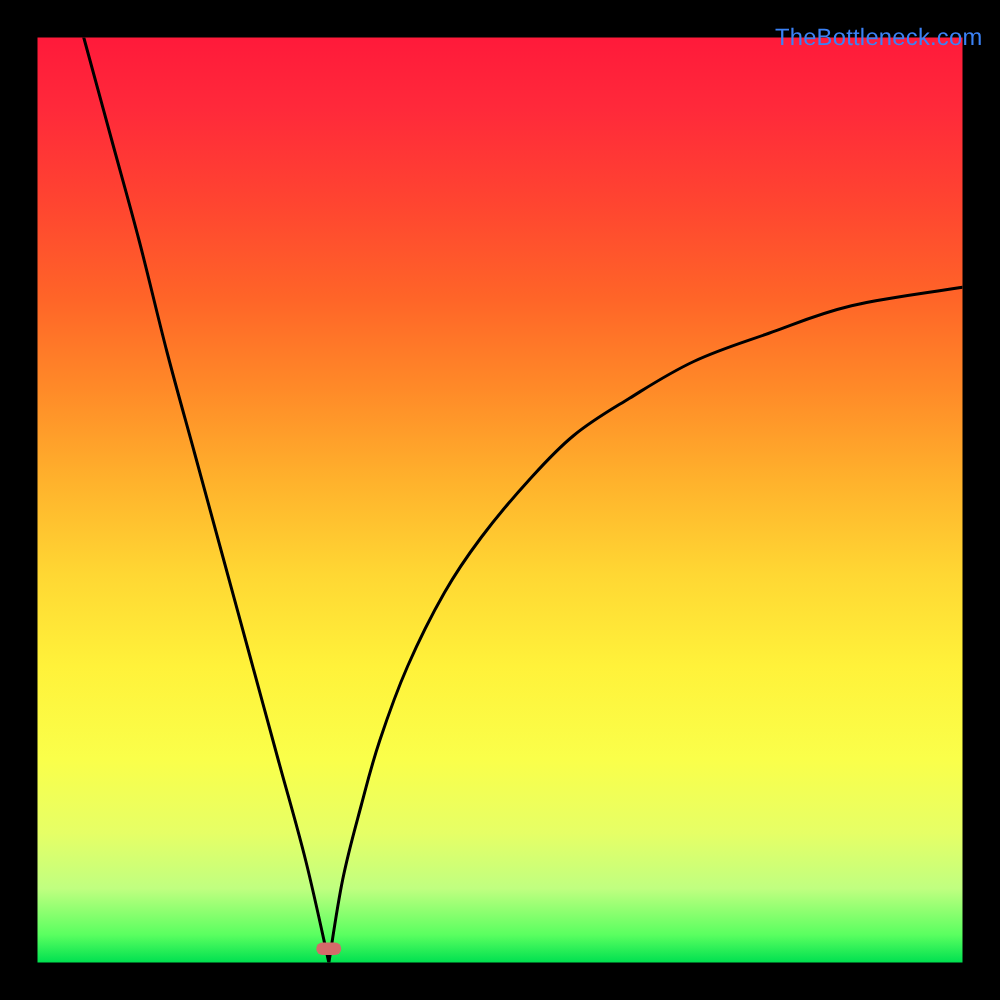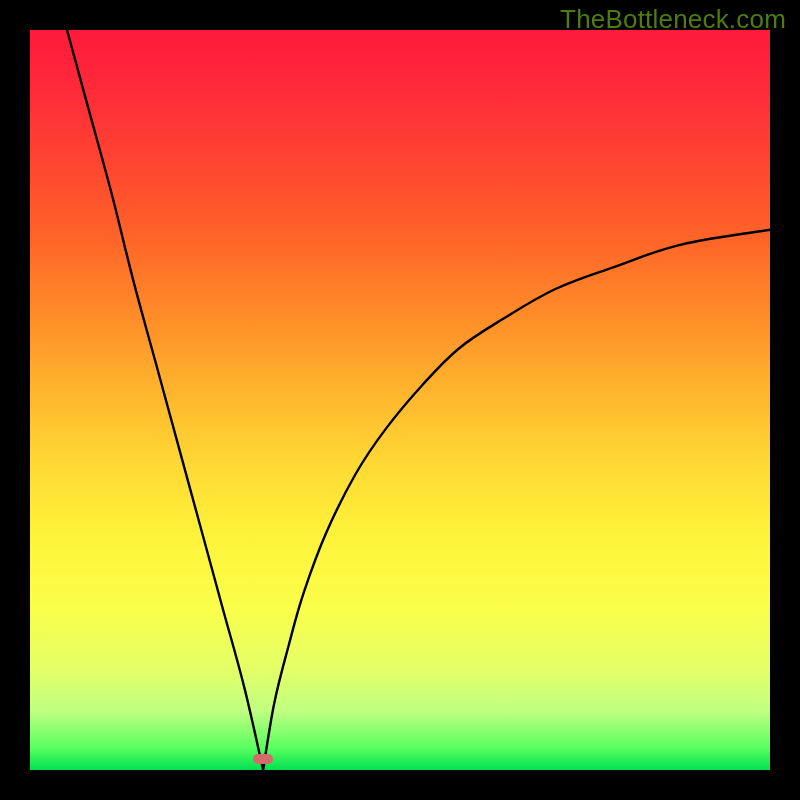--- a/index.html
+++ b/index.html
@@ -40,25 +40,25 @@
   .marker {
     position: absolute;
     width: 20px;
     height: 10px;
     border-radius: 5px;
     background: #d46a6a;
     transform: translate(-50%, -50%);
   }
   .watermark {
     position: absolute;
-    top: 4px;
+    top: 20px;
     right: 14px;
     font-family: Arial, Helvetica, sans-serif;
-    font-size: 26px;
-    color: #4d7c0f;
+    font-size: 19px;
+    color: #3b82f6;
     letter-spacing: 0.2px;
     user-select: none;
   }
 </style>
 </head>
 <body>
 
 <div class="frame">
   <div class="plot-area">
     <svg class="curve" viewBox="0 0 740 740">

